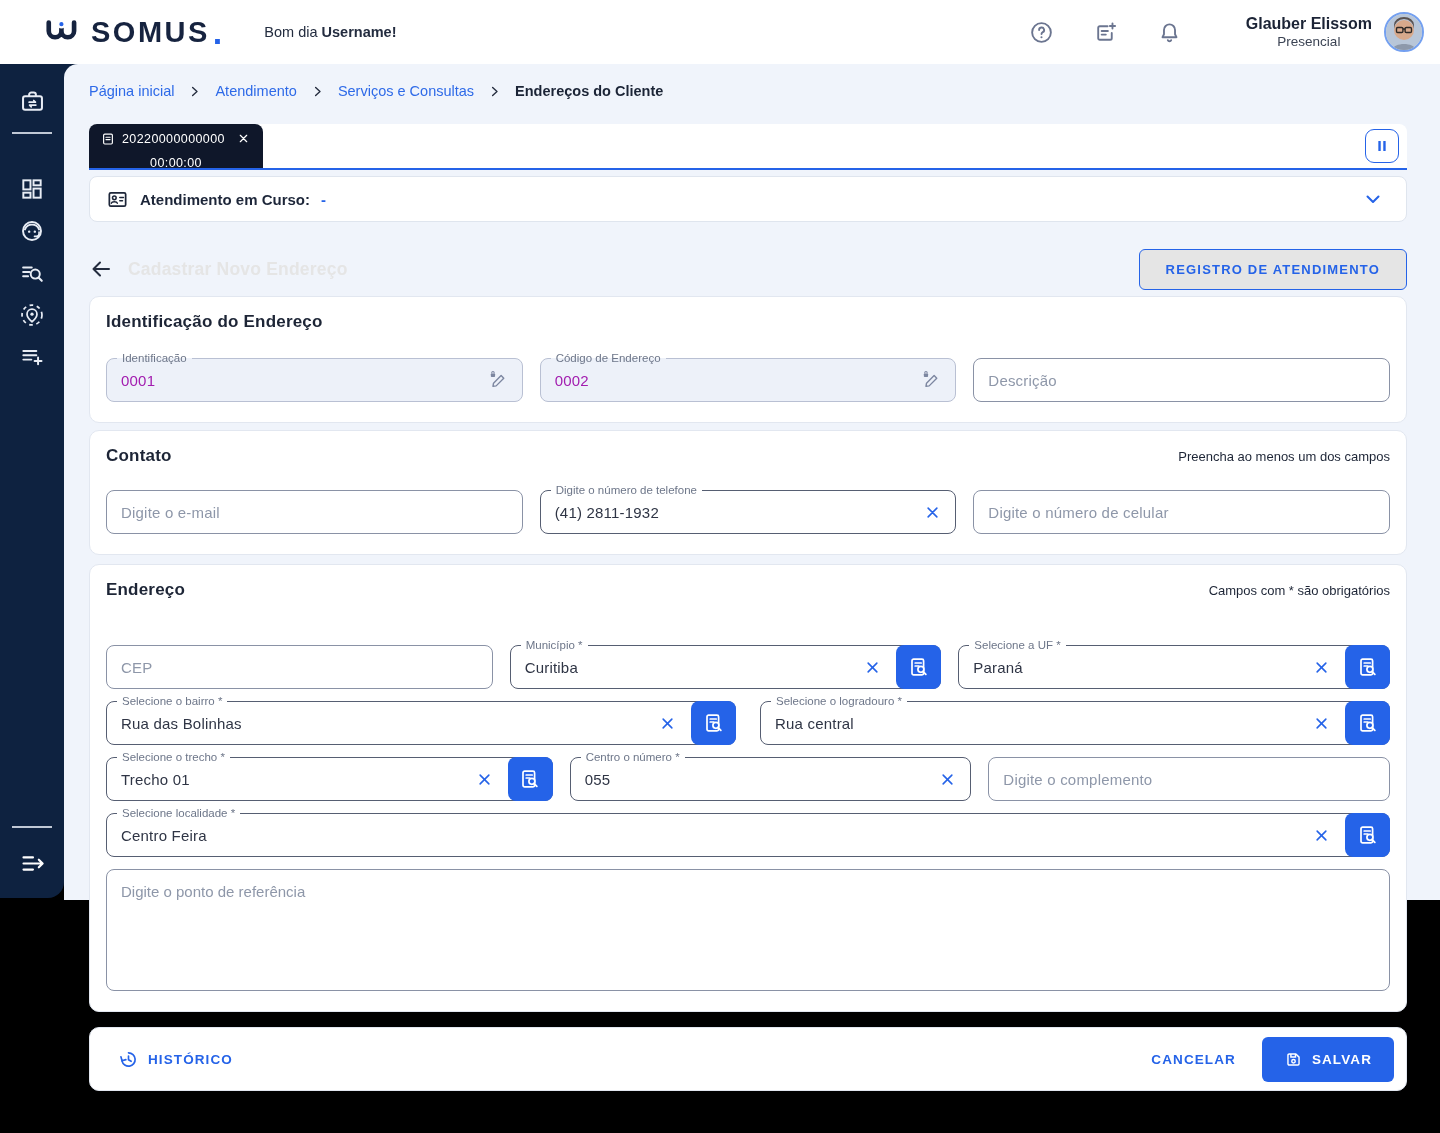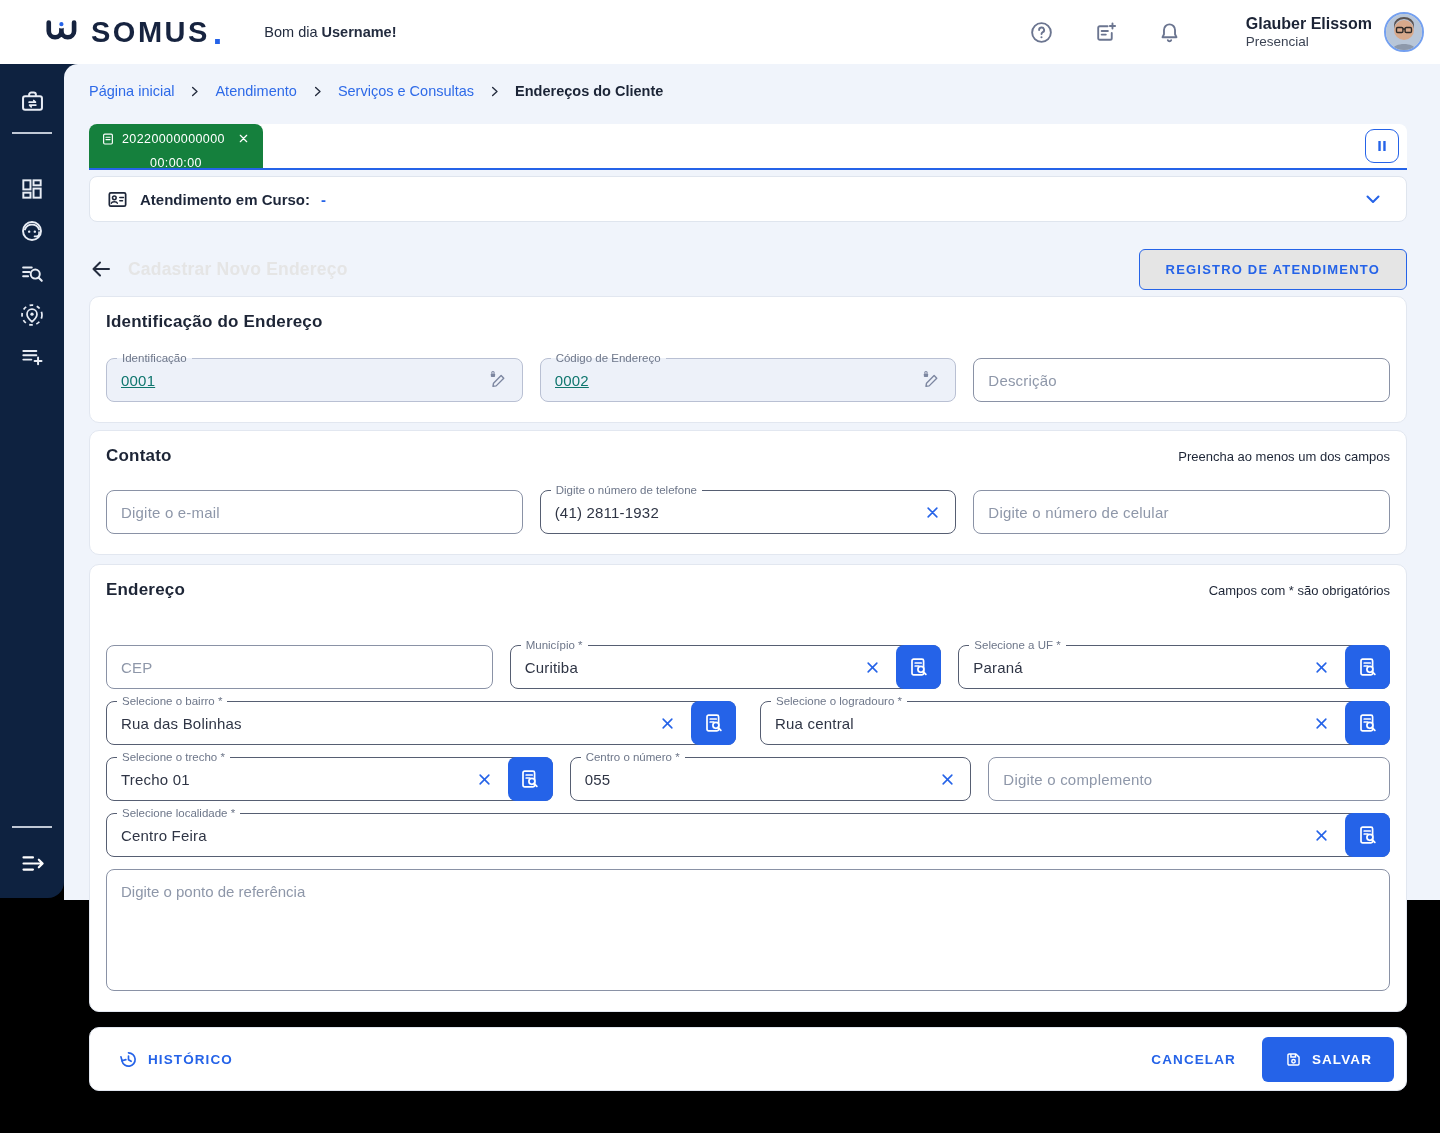--- a/index.html
+++ b/index.html
@@ -16,21 +16,21 @@
     padding:0 16px 0 44px;
   }
   .logo { display:flex; align-items:center; gap:9px; }
   .logo-word { font-size:29px; font-weight:800; letter-spacing:2.5px; color:#16233f; line-height:26px; }
   .logo-dot { color:#2563e8; font-size:34px; font-weight:800; line-height:20px; margin-left:-6px; }
   .greeting { margin-left:42px; font-size:14.5px; color:#232c3f; }
   .greeting b { font-weight:700; }
   .header-right { margin-left:auto; display:flex; align-items:center; }
   .hicon { width:40px; height:40px; display:flex; align-items:center; justify-content:center;
            background:none; border:0; cursor:pointer; margin-left:24px; }
-  .userblock { margin-left:56px; text-align:left; line-height:1.25; }
+  .userblock { margin-left:56px; text-align:center; line-height:1.25; }
   .user-name { font-size:16px; font-weight:700; color:#1b2335; }
   .user-mode { font-size:13.5px; color:#3c4454; }
   .avatar { width:40px; height:40px; border-radius:50%; margin-left:12px; border:2px solid #74a0f0;
             overflow:hidden; flex:0 0 auto; cursor:pointer; background:#cfe0f4; }
   
   .corner-patch { position:absolute; left:64px; top:64px; width:22px; height:22px; background:#0e2240; z-index:1; }
   .pagebg { position:absolute; left:64px; top:64px; width:1376px; height:836px;
             background:#f0f4fb; border-top-left-radius:14px; z-index:2; }
   .sidebar {
     position:absolute; left:0; top:64px; width:64px; height:834px; background:#0e2240;
@@ -46,21 +46,21 @@
   .sidebar .bottom { margin-bottom:14px; display:flex; flex-direction:column; align-items:center; }
   
   .main { position:absolute; left:89px; top:64px; width:1318px; z-index:4; }
   .breadcrumb { margin-top:17px; height:20px; display:flex; align-items:center; gap:13px;
                 font-size:14.5px; }
   .crumb { color:#2e6ae8; cursor:pointer; }
   .crumb-current { color:#1b2436; font-weight:700; }
   
   .tabstrip { position:relative; margin-top:23px; height:46px; background:#fff;
               border-bottom:2.5px solid #2563e8; border-radius:8px 8px 0 0; }
-  .session-tab { position:absolute; left:0; top:0; height:43.5px; width:174px; background:#15803d;
+  .session-tab { position:absolute; left:0; top:0; height:43.5px; width:174px; background:#0f172a;
                  border-radius:8px 8px 0 0; color:#fff; padding:6px 12px 0 12px; cursor:pointer; }
   .tab-line { display:flex; align-items:center; gap:7px; font-size:12.5px; letter-spacing:.4px; height:17px; }
   .tab-close { background:none; border:0; padding:0; margin-left:6px; display:flex; cursor:pointer; }
   .pause-btn { position:absolute; right:8px; top:5px; width:34px; height:34px; background:#fff;
                border:1.5px solid #2563e8; border-radius:9px; display:flex; align-items:center;
                justify-content:center; cursor:pointer; }
   
   .atend-bar { margin-top:6px; height:46px; background:#fff; border:1px solid #dfe5ee; border-radius:8px;
                display:flex; align-items:center; padding:0 16px; gap:11px; }
   .atend-label { font-size:15px; font-weight:700; color:#1d2639; }
@@ -86,21 +86,21 @@
   
   .f { position:relative; height:44px; border:1px solid #8a92a6; border-radius:8px; background:#fff;
        display:flex; align-items:center; }
   .f input { border:0; outline:0; background:transparent; font-family:inherit; font-size:15px;
              color:#2f3545; padding:0 14px; flex:1 1 0; min-width:0; letter-spacing:.2px; }
   .f input::placeholder { color:#8e97a9; }
   .nlabel { position:absolute; top:-7px; left:10px; font-size:11.5px; color:#6d7689; background:#fff;
             padding:0 5px; line-height:13px; white-space:nowrap; }
   .f.filled { border-color:#565e72; }
   .f.disabled { background:#edf1f9; border-color:#b9c0d3; }
-  .f.disabled input { color:#0f766e;text-decoration:underline; }
+  .f.disabled input { color:#a21caf; }
   .f.disabled .nlabel { background:linear-gradient(#fff 50%, #edf1f9 50%); }
   .f .clear { background:none; border:0; padding:0 13px; display:flex; align-items:center; cursor:pointer; }
   .f .editlock { background:none; border:0; padding:0 13px; display:flex; align-items:center; cursor:pointer; }
   .f.with-lookup { padding-right:45px; }
   .f .lookup { position:absolute; right:-1px; top:-1px; bottom:-1px; width:45px; background:#2563e8;
                border:0; border-radius:8px; display:flex; align-items:center; justify-content:center;
                cursor:pointer; }
   .ta { display:block; width:100%; height:122px; border:1px solid #8a92a6; border-radius:8px;
         padding:13px 14px; font-family:inherit; font-size:15px; color:#2f3545; resize:none;
         background:#fff; outline:0; margin-top:12px; }

